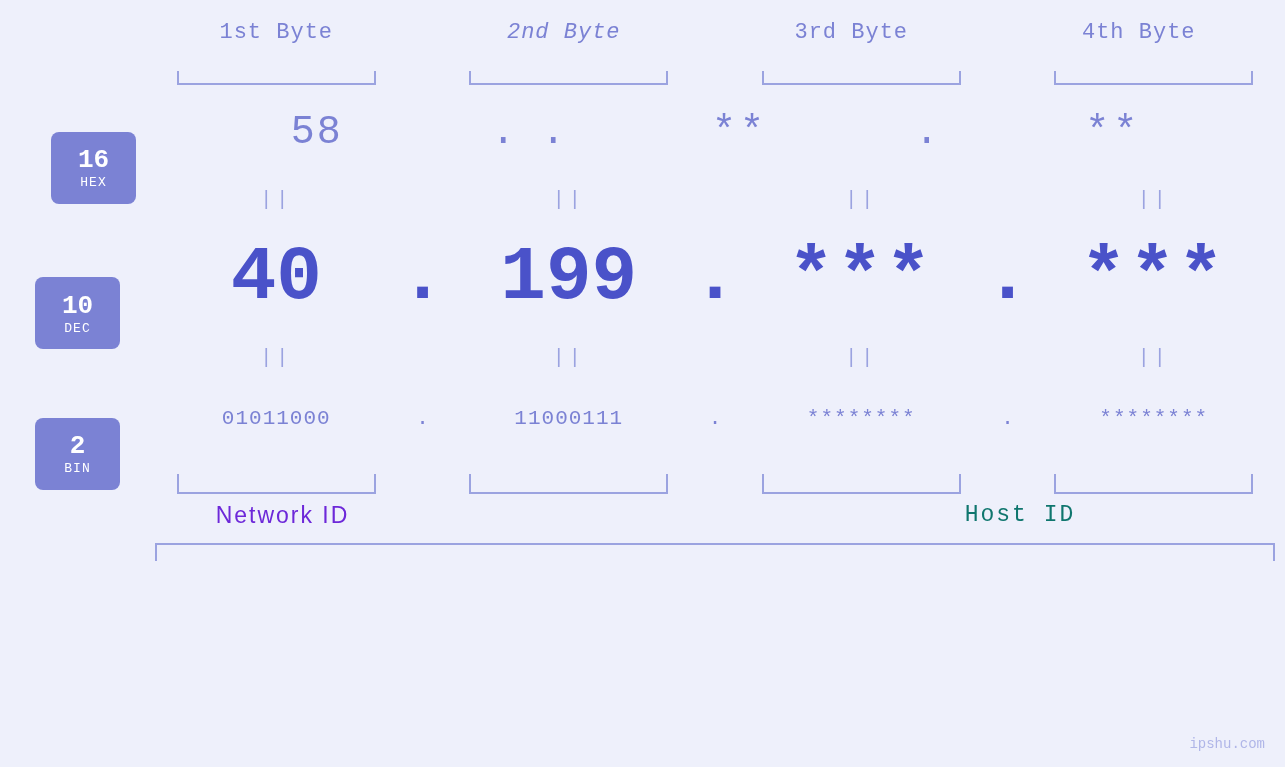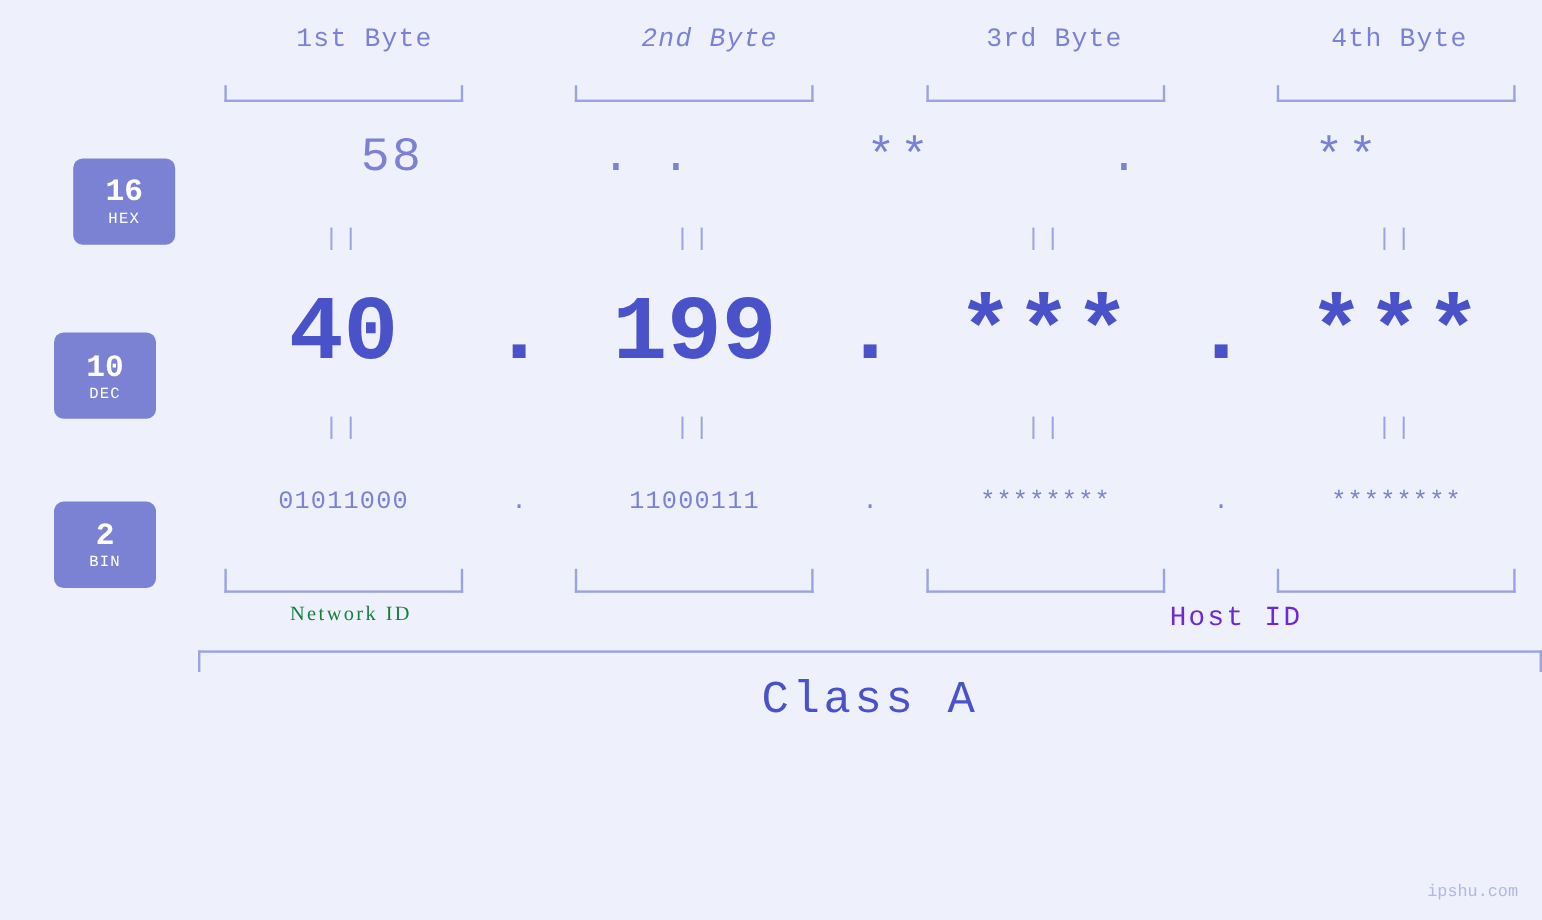--- a/index.html
+++ b/index.html
@@ -12,21 +12,21 @@
       overflow: hidden;
       position: relative;
     }
 
     .container {
       width: 1285px;
       height: 767px;
       position: relative;
       display: flex;
       flex-direction: column;
-      align-items: flex-end;
+      align-items: center;
       padding-top: 20px;
     }
 
     .col1 { flex: 1; display: flex; justify-content: center; }
     .col2 { flex: 1; display: flex; justify-content: center; }
     .col3 { flex: 1; display: flex; justify-content: center; }
     .col4 { flex: 1; display: flex; justify-content: center; }
 
     .dot-sep { width: 50px; display: flex; justify-content: center; }
 
@@ -255,45 +255,42 @@
             <div style="position:absolute; bottom:0; left:9%; width:82%; height:2px; background:#9ba3e0;">
               <div style="position:absolute; left:0; bottom:0; width:2px; height:20px; background:#9ba3e0;"></div>
               <div style="position:absolute; right:0; bottom:0; width:2px; height:20px; background:#9ba3e0;"></div>
             </div>
           </div>
         </div>
 
         <div style="display:flex; width:100%; margin-top:8px;">
 
           <div style="flex:1; display:flex; justify-content:center;">
-            <span style="color:#15803d; font-size:17px; font-family:Liberation Serif, serif; letter-spacing:2px;">Network ID</span>
+            <span style="color:#6d28d9; font-size:23px; font-family:Liberation Sans, sans-serif; letter-spacing:2px;">Network ID</span>
           </div>
           <div style="width:50px;"></div>
 
           <div style="flex:1; display:flex; justify-content:center;">
             
           </div>
           <div style="width:50px;"></div>
           <div style="flex:2; display:flex; justify-content:center;">
-            <span style="color:#6d28d9; font-size:23px; font-family:'Courier New',monospace; letter-spacing:2px;">Host ID</span>
+            <span style="color:#0f766e; font-size:23px; font-family:'Courier New',monospace; letter-spacing:2px;">Host ID</span>
           </div>
         </div>
 
       </div>
 
       <div style="margin-top:14px; position:relative;">
         <div style="width:100%; height:2px; background:#9ba3e0; position:relative;">
           <div style="position:absolute; left:0; top:0; width:2px; height:18px; background:#9ba3e0;"></div>
           <div style="position:absolute; right:0; top:0; width:2px; height:18px; background:#9ba3e0;"></div>
         </div>
       </div>
 
-      <div style="text-align:center; margin-top:18px;">
-        <span style="color:#4a52c9; font-size:38px; font-family:'Courier New',monospace; letter-spacing:3px;">Class A</span>
-      </div>
 
     </div>
 
   </div>
 
   <div style="position:absolute; bottom:15px; right:20px; color:#b0b6e8; font-size:14px; font-family:'Courier New',monospace;">ipshu.com</div>
 
 </div>
 
 </body></html>

